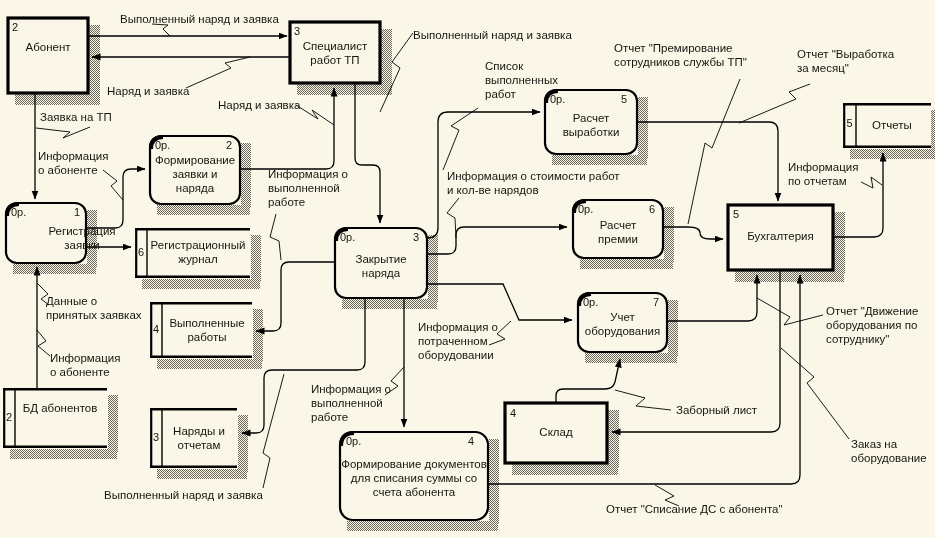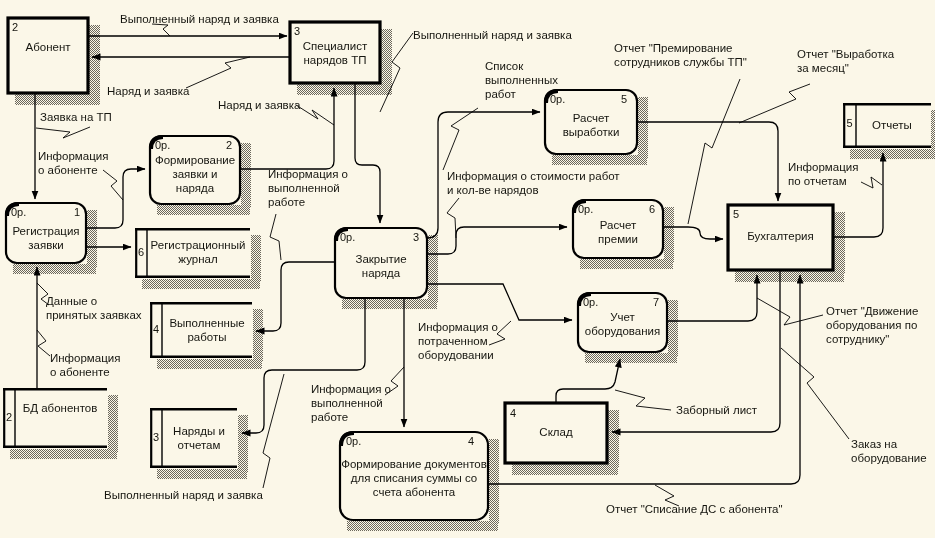--- a/index.html
+++ b/index.html
@@ -176,31 +176,31 @@
       <path d="M856,103 V148" stroke-width="1.4" fill="none"></path>
     </g>
   </g>
 </svg>
 
 <div class="lbl num" style="left:12px;top:21px;">2</div>
 <div class="lbl ctr" style="left:8px;top:40px;width:80px;">Абонент</div>
 
 <div class="lbl num" style="left:294px;top:25px;">3</div>
 <div class="lbl ctr" style="left:290px;top:39px;width:90px;">Специалист
-нарядов ТП</div>
+работ ТП</div>
 
 <div class="lbl num" style="left:733px;top:208px;">5</div>
 <div class="lbl ctr" style="left:728px;top:229px;width:105px;">Бухгалтерия</div>
 
 <div class="lbl num" style="left:510px;top:407px;">4</div>
 <div class="lbl ctr" style="left:505px;top:425px;width:102px;">Склад</div>
 
 <div class="lbl num" style="left:11px;top:206px;">0р.</div>
 <div class="lbl num rt" style="left:64px;top:206px;width:16px;">1</div>
-<div class="lbl ctr" style="left:6px;top:224px;width:80px;">Регистрация
+<div class="lbl ctr" style="left:6px;top:224px;width:80px;padding-left:36px;">Регистрация
 заявки</div>
 
 <div class="lbl num" style="left:155px;top:139px;">0р.</div>
 <div class="lbl num rt" style="left:216px;top:139px;width:16px;">2</div>
 <div class="lbl ctr" style="left:150px;top:153px;width:90px;">Формирование
 заявки и
 наряда</div>
 
 <div class="lbl num" style="left:340px;top:231px;">0р.</div>
 <div class="lbl num rt" style="left:403px;top:231px;width:16px;">3</div>

